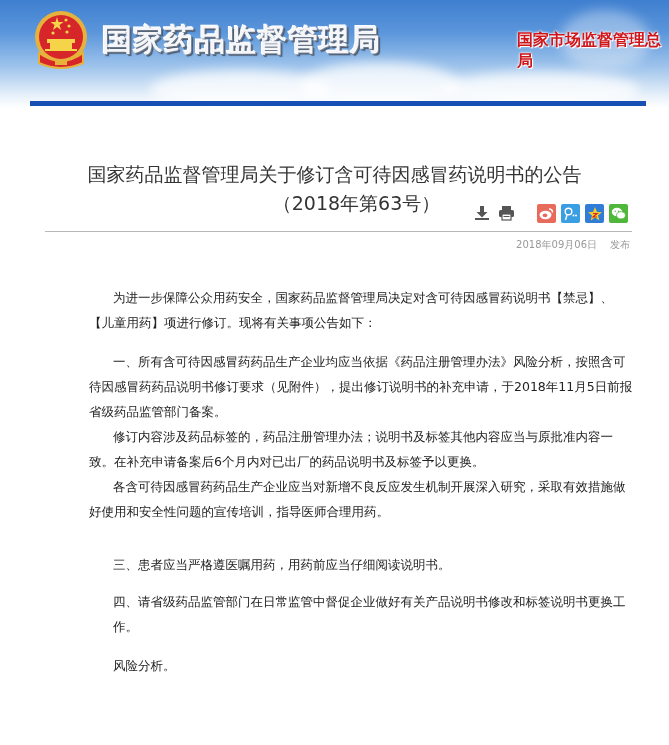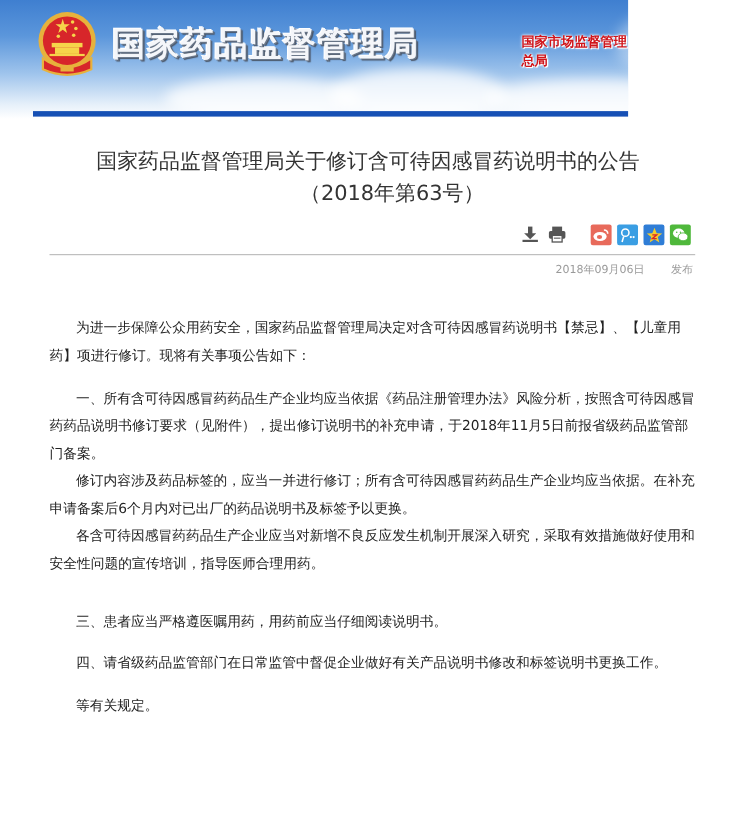--- a/index.html
+++ b/index.html
@@ -1,50 +1,50 @@
 <!DOCTYPE html>
 <html><head>
 <meta charset="utf-8">
 <style>
   * { margin: 0; padding: 0; box-sizing: border-box; }
   html, body { width: 669px; height: 745px; overflow: hidden; background: #ffffff; }
   body { font-family: "DejaVu Sans", "Liberation Sans", sans-serif; color: #333; position: relative; }
 
   .header {
-    position: absolute; left: 0; top: 0; width: 571px; height: 108px;
+    position: absolute; left: 0; top: 0; width: 669px; height: 108px;
     background: linear-gradient(180deg, #3f7fd0 0%, #5b96db 30%, #9fc4ec 62%, #e6f0fa 88%, #ffffff 100%);
     overflow: hidden;
   }
   .header .cloud {
     position: absolute; border-radius: 50%; background: rgba(255,255,255,0.75); filter: blur(6px);
   }
   .emblem {
     position: absolute; left: 31px; top: 9px; width: 60px; height: 64px;
   }
   .site-title {
     position: absolute; left: 102px; top: 20px;
     font-family: "DejaVu Serif", "Liberation Serif", serif;
     font-size: 30px; font-weight: bold; letter-spacing: 1px;
     color: #f4f6fa;
     text-shadow: 1px 1px 0 #6d7a8c, 2px 2px 1px #4a5668, -1px -1px 0 #ffffff;
   }
   .sub-brand {
-    position: absolute; left: 474px; top: 30px;
-    font-size: 12px; font-weight: bold; color: #d0151b;
+    position: absolute; left: 517px; top: 30px;
+    font-size: 16px; font-weight: bold; color: #d0151b;
     text-shadow: 0 0 2px #fff, 0 0 3px #fff, 1px 1px 0 #fff;
     letter-spacing: 0px;
   }
   .header-rule {
     position: absolute; left: 30px; top: 101px; width: 616px; height: 5px;
     background: #1650b5;
   }
 
   .article-title {
     position: absolute; left: 0; width: 669px; text-align: center;
-    font-size: 19px; color: #333;
+    font-size: 19px; color: #333; margin-top: 28px;
   }
   .title-line1 { top: 134px; }
   .title-line2 { top: 163px; padding-left: 44px; }
 
   .toolbar {
     position: absolute; top: 203px; left: 0; width: 669px; height: 24px;
   }
   .tool-icon {
     position: absolute; top: 0; width: 20px; height: 20px; display: flex; align-items: center; justify-content: center;
     cursor: pointer;
@@ -57,27 +57,27 @@
   .share-tqq { left: 561px; background: #3a9ee3; }
   .share-qzone { left: 585px; background: #2f7dd6; }
   .share-wechat { left: 609px; background: #4fb83b; }
 
   .meta-rule {
     position: absolute; left: 45px; top: 231px; width: 587px; height: 1px; background: #b8b8b8;
   }
   .publish-line {
     position: absolute; top: 238px; right: 39px; font-size: 10px; color: #999;
   }
-  .publish-line span + span { margin-left: 24px; }
+  .publish-line span + span { margin-left: 13px; }
 
   .content {
     position: absolute; left: 45px; top: 285px; width: 588px;
     font-size: 12.5px; color: #222; line-height: 25px;
   }
-  .content p { text-indent: 24px; }
+  .content p { text-indent: 24px; margin-left: 44px; }
   .content p.noindent { text-indent: 0; padding-left: 24px; font-family: Liberation Mono, monospace; }
   .gap { height: 14px; }
 </style>
 </head>
 <body>
 
 <div class="header">
   <div class="cloud" style="left:150px; top:70px; width:180px; height:40px;"></div>
   <div class="cloud" style="left:300px; top:62px; width:160px; height:48px;"></div>
   <div class="cloud" style="left:440px; top:72px; width:200px; height:36px;"></div>
@@ -156,23 +156,23 @@
 
 <div class="meta-rule"></div>
 <div class="publish-line">
   <span>2018年09月06日</span><span>发布</span>
 </div>
 
 <div class="content">
   <p>为进一步保障公众用药安全，国家药品监督管理局决定对含可待因感冒药说明书【禁忌】、【儿童用药】项进行修订。现将有关事项公告如下：</p>
   <div class="gap"></div>
   <p>一、所有含可待因感冒药药品生产企业均应当依据《药品注册管理办法》风险分析，按照含可待因感冒药药品说明书修订要求（见附件），提出修订说明书的补充申请，于2018年11月5日前报省级药品监管部门备案。</p>
-  <p>修订内容涉及药品标签的，应当一并进行修订；所有含可待因感冒药药品生产企业均应当依据。在补充申请备案后6个月内对已出厂的药品说明书及标签予以更换。</p>
+  <p>修订内容涉及药品标签的，药品注册管理办法；说明书及标签其他内容应当与原批准内容一致。在补充申请备案后6个月内对已出厂的药品说明书及标签予以更换。</p>
   <p>各含可待因感冒药药品生产企业应当对新增不良反应发生机制开展深入研究，采取有效措施做好使用和安全性问题的宣传培训，指导医师合理用药。</p>
   <div class="gap"></div>
   <div class="gap"></div>
   <p>三、患者应当严格遵医嘱用药，用药前应当仔细阅读说明书。</p>
   <div class="gap"></div>
   <p class="noindent">四、请省级药品监管部门在日常监管中督促企业做好有关产品说明书修改和标签说明书更换工作。</p>
   <div class="gap"></div>
-  <p class="noindent">等有关规定。</p>
+  <p class="noindent">风险分析。</p>
   <div class="gap"></div>
 </div>
 
 </body></html>

